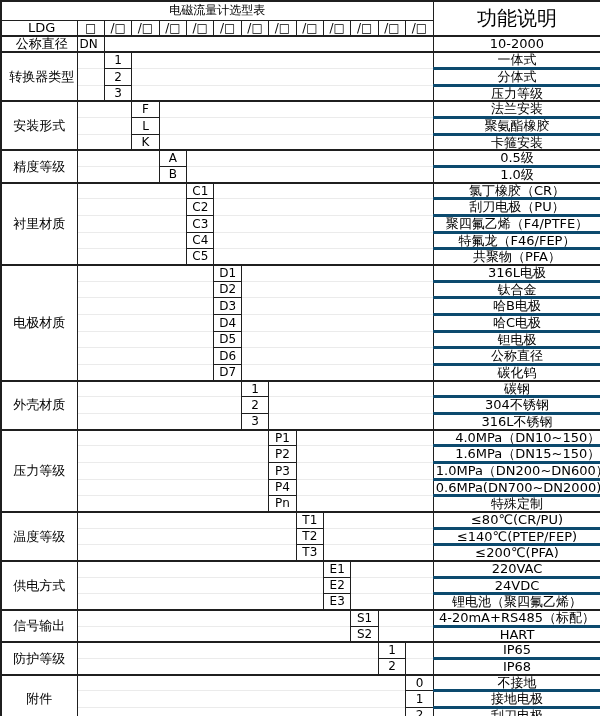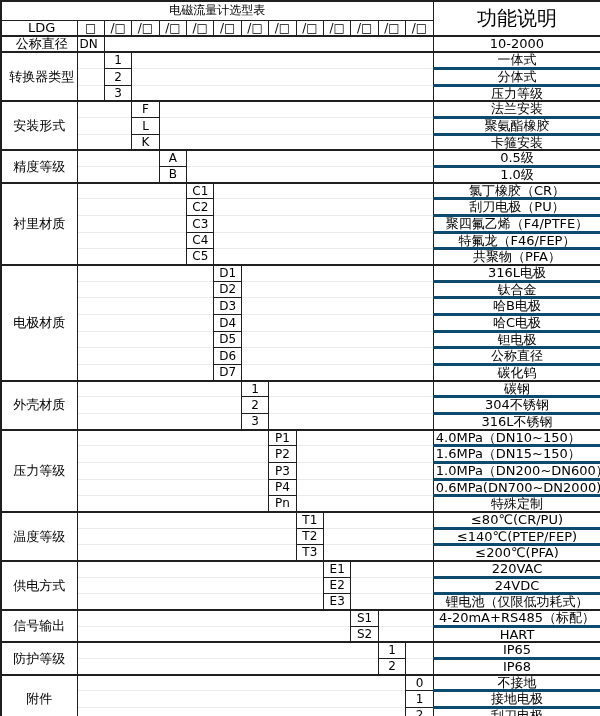--- a/index.html
+++ b/index.html
@@ -15,21 +15,21 @@
   .title-cell{font-size:12px;border-bottom:1px solid #1f1f1f;border-right:1px solid #1f1f1f}
   .desc-header{font-size:20px;border-left:1px solid #1f1f1f}
   .lbl{border-right:1px solid #1f1f1f}
   .left{text-align:center;padding-left:5px}
   .code{border:1px solid #1f1f1f;font-size:12px}
   .dn{text-align:left;padding-left:2px}
   .desc{border-left:1px solid #1f1f1f}
   .sep{border-top:3px solid #0c4a6e}
   .gtop{border-top:2px solid #1f1f1f}
   .faint{border-top:1px solid #ebebeb}
-  .dleft{text-align:left;padding-left:2px}
+  .dleft{text-align:right;padding-left:2px}
 </style>
 </head>
 <body>
 
 <table>
   <colgroup>
     <col class="cat">
       <col class="c">
       <col class="c">
       <col class="c">
@@ -288,21 +288,21 @@
   <tr>
     <td colspan="9" class="faint"></td>
     <td class="code">E2</td>
     <td colspan="3" class="faint"></td>
     <td class="desc sep">24VDC</td>
   </tr>
   <tr>
     <td colspan="9" class="faint"></td>
     <td class="code">E3</td>
     <td colspan="3" class="faint"></td>
-    <td class="desc sep">锂电池（仅限低功耗式）</td>
+    <td class="desc sep">锂电池（聚四氟乙烯）</td>
   </tr>
 
   <tr>
     <td rowspan="2" class="lbl gtop">信号输出</td>
     <td colspan="10" class="gtop"></td>
     <td class="code gtop">S1</td>
     <td colspan="2" class="gtop"></td>
     <td class="desc gtop">4-20mA+RS485（标配）</td>
   </tr>
   <tr>

